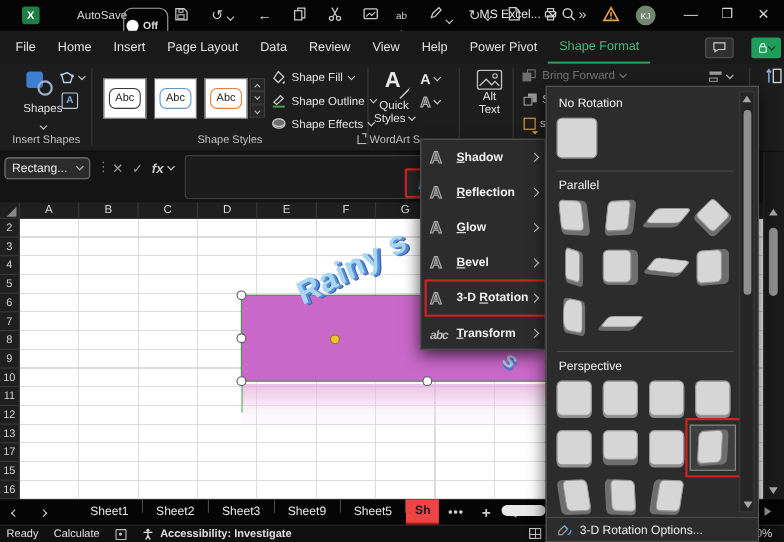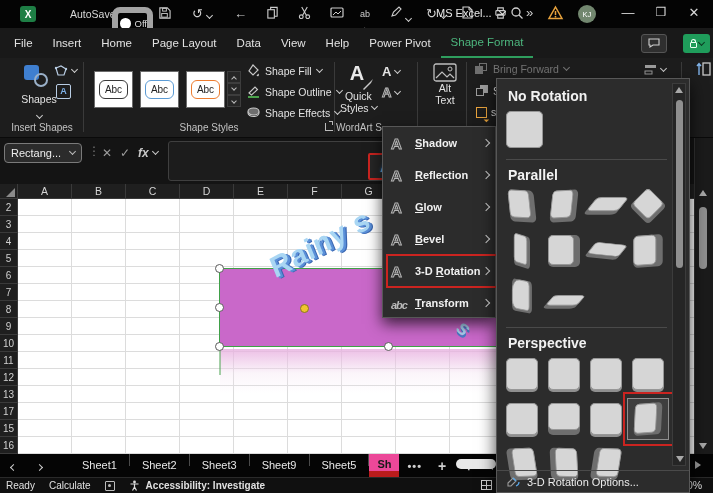--- a/index.html
+++ b/index.html
@@ -14,21 +14,21 @@
   
   .ch,.chr,.chu{display:inline-block;width:5px;height:5px;border-right:1.2px solid currentColor;border-bottom:1.2px solid currentColor;}
   .ch{transform:rotate(45deg);margin-top:-3px;}
   .chr{transform:rotate(-45deg);}
   .chu{transform:rotate(-135deg);margin-top:3px;}
   
   #titlebar{left:0;top:0;width:713px;height:28px;background:#040404;}
   .qico{position:absolute;top:6px;color:#cfcfcf;font-size:13px;line-height:16px;}
   #xlicon{left:20px;top:6px;width:16px;height:16px;background:#1e7e45;border-radius:3px;color:#fff;font-size:10px;font-weight:bold;display:flex;align-items:center;justify-content:center;}
   #autosave-lbl{left:70px;top:8px;font-size:10.5px;color:#d8d8d8;}
-  #autosave-toggle{left:112px;top:7px;width:41px;height:32px;border:6px solid #a3a3a3;border-radius:8px;display:flex;align-items:center;}
+  #autosave-toggle{left:112px;top:7px;width:41px;height:32px;border:1px solid #a3a3a3;border-radius:8px;display:flex;align-items:center;font-weight:bold;}
   #autosave-knob{width:11px;height:11px;background:#fff;border-radius:50%;margin-left:2px;}
   #autosave-state{font-size:9.5px;color:#ddd;margin-left:4px;}
   #doctitle{left:392px;top:7px;font-size:11px;color:#e8e8e8;padding-left:44px;}
   .winbtn{position:absolute;top:5px;font-size:13px;color:#d8d8d8;width:18px;text-align:center;}
   #avatar{left:578px;top:5px;width:18px;height:18px;border-radius:50%;background:#72876f;color:#fff;font-size:7.5px;display:flex;align-items:center;justify-content:center;}
   
   #tabbar{left:0;top:28px;width:713px;height:30px;background:#191919;}
   #rtabs{position:absolute;left:4px;top:0;height:30px;display:flex;align-items:center;}
   .rtab{padding:0 10px;height:30px;line-height:30px;color:#e2e2e2;font-size:11.5px;cursor:default;}
   .rtab.active{color:#4db67e;border-bottom:2px solid var(--green);line-height:28px;}
@@ -81,21 +81,21 @@
   
   #fxmenu{left:382px;top:126px;width:114px;height:192px;background:var(--panel);border:1px solid var(--pborder);box-shadow:0 6px 14px rgba(0,0,0,.7);z-index:10;}
   .mitem{position:relative;display:flex;align-items:center;height:32px;padding:0 6px 0 8px;color:#f0f0f0;font-weight:bold;font-size:11px;}
   .mitem .mico{width:24px;font-size:15px;}
   .mitem .mlbl{flex:1;}
   .mitem .marr{color:#cfcfcf;width:6px;height:6px;border-width:1.4px;}
   .mitem.hl:after{content:"";position:absolute;left:3px;right:-4px;top:-1px;bottom:-1px;border:2px solid var(--red);}
   .tico{font-size:11px;font-style:italic;font-weight:bold;color:#bbb;letter-spacing:-1px;}
   
   #flyout{left:496px;top:78px;width:194px;height:415px;background:var(--panel);border:1px solid var(--pborder);box-shadow:0 6px 16px rgba(0,0,0,.75);z-index:20;padding:6px 22px 0 9px;}
-  .fhead{font-size:14px;font-weight:bold;color:#f2f2f2;margin:3px 0 7px 2px;}
+  .fhead{font-size:11px;font-weight:normal;color:#f2f2f2;margin:3px 0 7px 2px;}
   .fdiv{height:1px;background:#4a4a4a;margin:2px 0 7px 0;}
   .swrow{display:flex;flex-wrap:wrap;width:172px;}
   .sw{position:relative;width:32px;height:32px;margin:0 10px 13px 0;}
   .sw .sd{position:absolute;inset:0;background:#6e6e6e;border-radius:5px;}
   .sw .fc{position:absolute;inset:0;background:#d6d6d6;border:1px solid #979797;border-radius:5px;}
   .v-front-large{width:37px;height:37px;margin-bottom:9px;}
   .v-front .fc{box-shadow:0 2px 0 #8f8f8f;}
   .v-front-b .fc{inset:0 0 5px 0;}
   .v-iso-left{transform:rotate(-6deg) skewY(9deg) scaleX(.8);} .v-iso-left .fc{inset:0 6px 4px 0;}
   .v-iso-right{transform:rotate(6deg) skewY(-9deg) scaleX(.8);} .v-iso-right .fc{inset:0 6px 4px 0;}
@@ -123,21 +123,21 @@
   .tri-r{width:0;height:0;border-top:4px solid transparent;border-bottom:4px solid transparent;border-left:6px solid #9a9a9a;}
   #fly-options{position:absolute;left:0;right:0;bottom:0;height:22px;border-top:1px solid #4a4a4a;display:flex;align-items:center;gap:7px;padding-left:10px;font-size:11px;color:#ececec;}
   
   #rpanel{left:694px;top:138px;width:19px;height:316px;background:#1b1b1b;border-left:1px solid #333;}
   #vthumb{position:absolute;left:699px;top:207px;width:8px;height:62px;background:#8f8f8f;border-radius:4px;z-index:3;}
   
   #sheetbar{left:0;top:454px;width:713px;height:23px;background:#050505;display:flex;align-items:center;}
   .snav{width:26px;text-align:center;color:#cfcfcf;}
   .stab{padding:0 12px;color:#e8e8e8;font-size:11px;height:23px;line-height:23px;}
   .ssep{width:1px;height:12px;background:#4a4a4a;}
-  #activetab{background:#ec4899;color:#1a1a1a;font-weight:bold;height:23px;line-height:21px;padding:0 8px;border-bottom:6px solid #b91c1c;}
+  #activetab{background:#ef4444;color:#1a1a1a;font-weight:bold;height:23px;line-height:21px;padding:0 8px;border-bottom:2px solid #b91c1c;}
   .smore{color:#cfcfcf;padding:0 8px;font-weight:bold;letter-spacing:1px;}
   #hthumb{left:456px;top:459px;width:40px;height:10px;background:#e8e8e8;border-radius:5px;z-index:4;}
   
   #statusbar{left:0;top:477px;width:713px;height:16px;background:#101010;border-top:1px solid #2a2a2a;display:flex;align-items:center;gap:14px;padding-left:6px;font-size:10px;color:#e0e0e0;}
   .sico{display:inline-block;width:10px;height:10px;border:1px solid #bbb;border-radius:1px;}
   #normalview{position:absolute;left:481px;top:480px;width:11px;height:10px;border:1px solid #cfcfcf;
     background:linear-gradient(90deg,transparent 4px,#cfcfcf 4px 5px,transparent 5px),linear-gradient(180deg,transparent 4px,#cfcfcf 4px 5px,transparent 5px);}
   #zoomfrag{position:absolute;left:687px;top:479px;font-size:10.5px;color:#e8e8e8;z-index:2;}
   svg{display:block;}
 </style>
@@ -221,24 +221,25 @@
     </div>
     <div id="avatar" class="ab">KJ</div>
     <div class="winbtn" style="left:619px">—</div>
     <div class="winbtn" style="left:652px;font-size:12px">❒</div>
     <div class="winbtn" style="left:685px">✕</div>
   </div>
 
   <div id="tabbar" class="ab">
     <div id="rtabs">
         <div class="rtab">File</div>
+        <div class="rtab">Home</div>
         <div class="rtab">Insert</div>
-        <div class="rtab">Home</div>
         <div class="rtab">Page Layout</div>
         <div class="rtab">Data</div>
+        <div class="rtab">Review</div>
         <div class="rtab">View</div>
         <div class="rtab">Help</div>
         <div class="rtab">Power Pivot</div>
         <div class="rtab active">Shape Format</div>
       </div>
   </div>
   <div id="comment-btn" class="ab">
     <svg width="12" height="11" viewBox="0 0 12 11">
         <path d="M1 1h10v6H5L2 9V7H1z" fill="none" stroke="#cfcfcf" stroke-width="1.1"></path>
       </svg>

